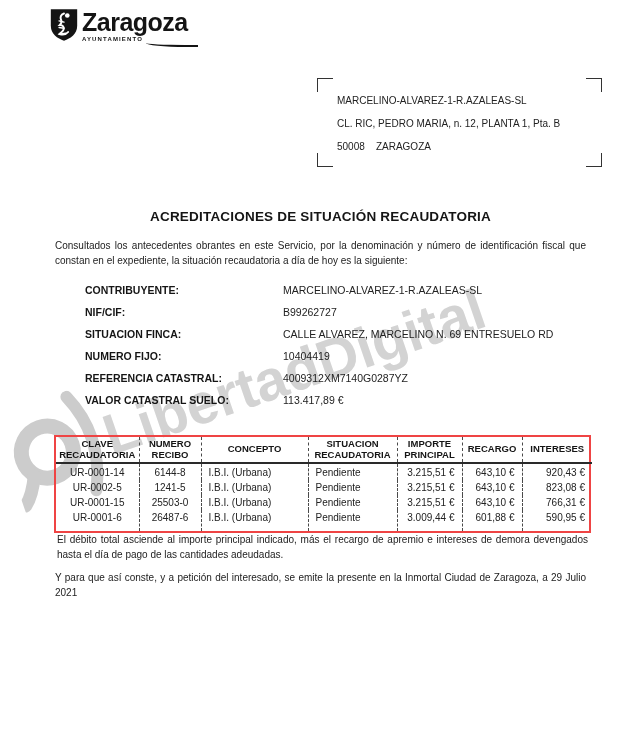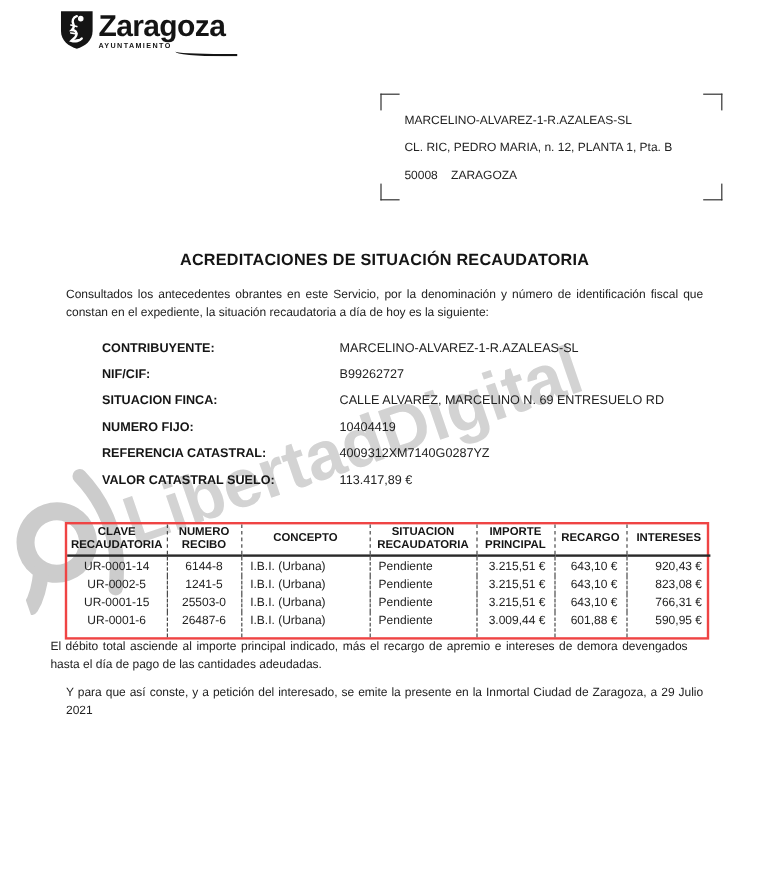--- a/index.html
+++ b/index.html
@@ -78,21 +78,21 @@
     overflow:hidden;white-space:pre;
   }
   th:not(:first-child),td:not(:first-child){border-left:1px dashed #4a4a4a;}
   tbody tr:first-child td{padding-top:1px;}
   tbody tr:last-child td{padding-bottom:6px;}
   .col-c{text-align:center;}
   .col-l{text-align:left;padding-left:7px;}
   .col-r{text-align:right;padding-right:7px;}
 
   
-  .footer1{position:absolute;left:42px;top:533px;width:531px;}
+  .footer1{position:absolute;left:57px;top:533px;width:531px;}
   .footer2{position:absolute;left:55px;top:571px;width:531px;}
 </style>
 </head>
 <body>
 
 <div class="page">
 
   <div class="watermark">
     <svg class="wm-mark" width="96" height="112" viewBox="0 0 96 112">
       <circle cx="40" cy="52" r="26" fill="none" stroke="#cccccc" stroke-width="15"></circle>

